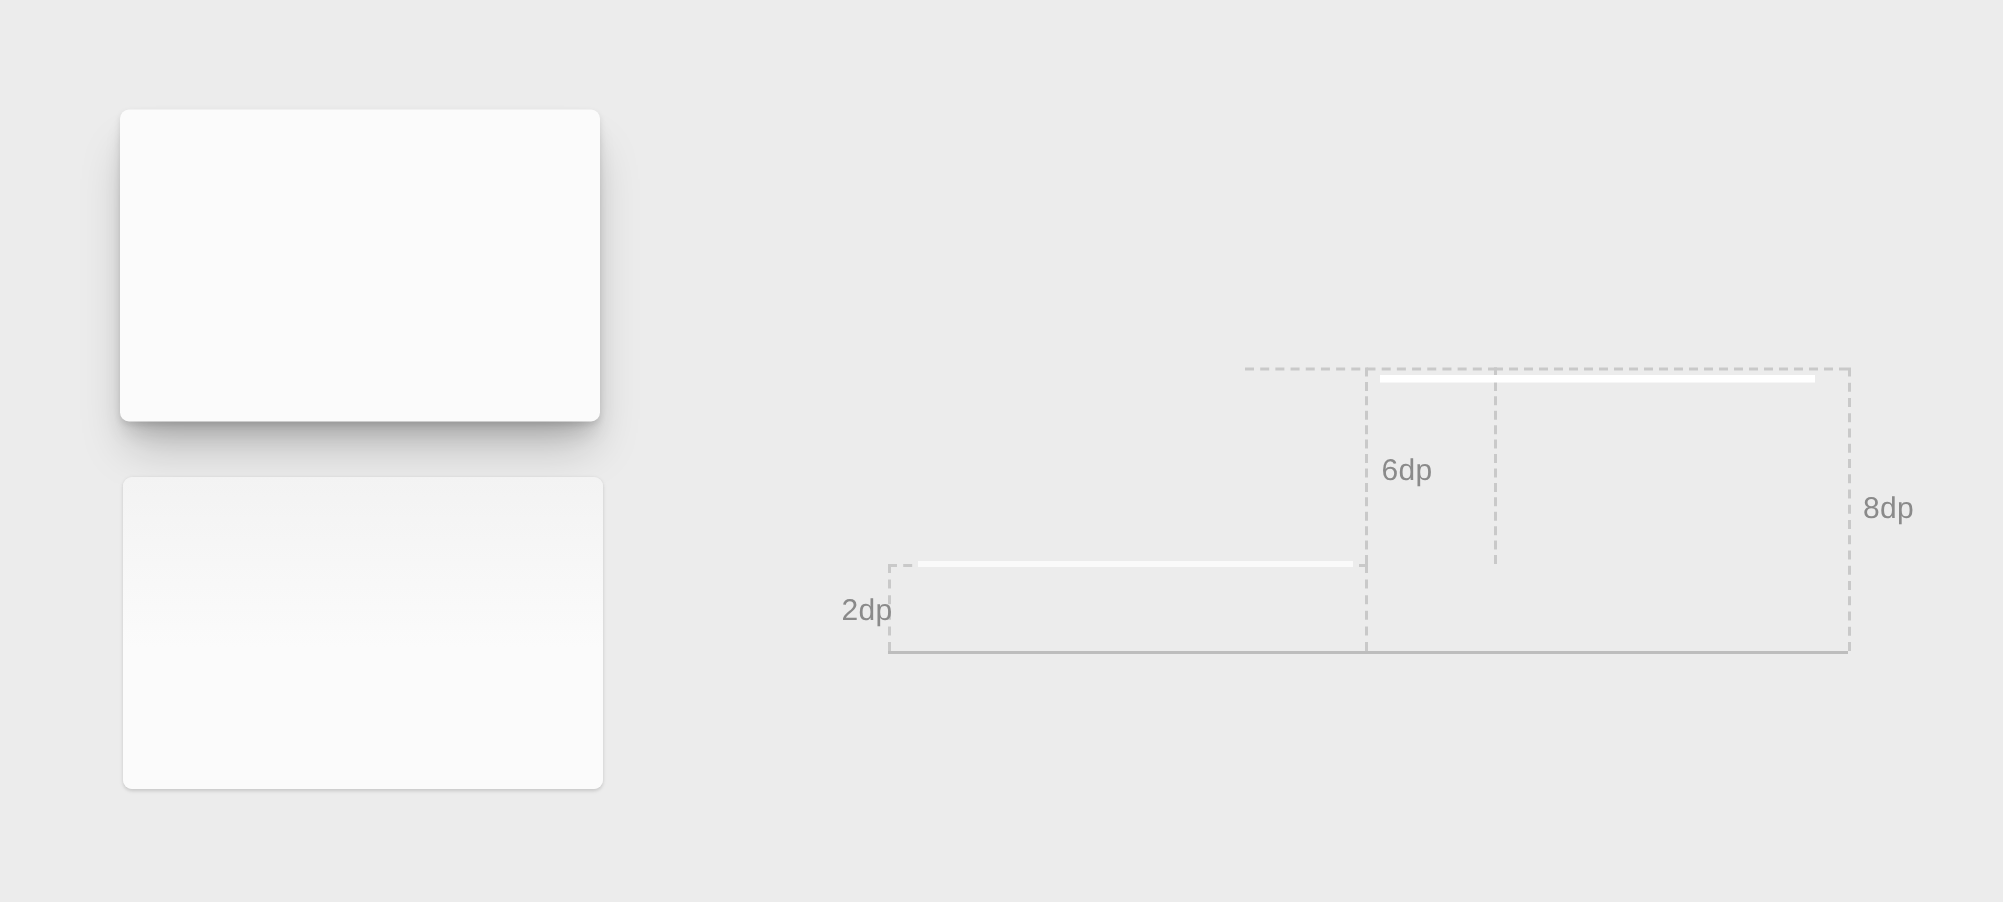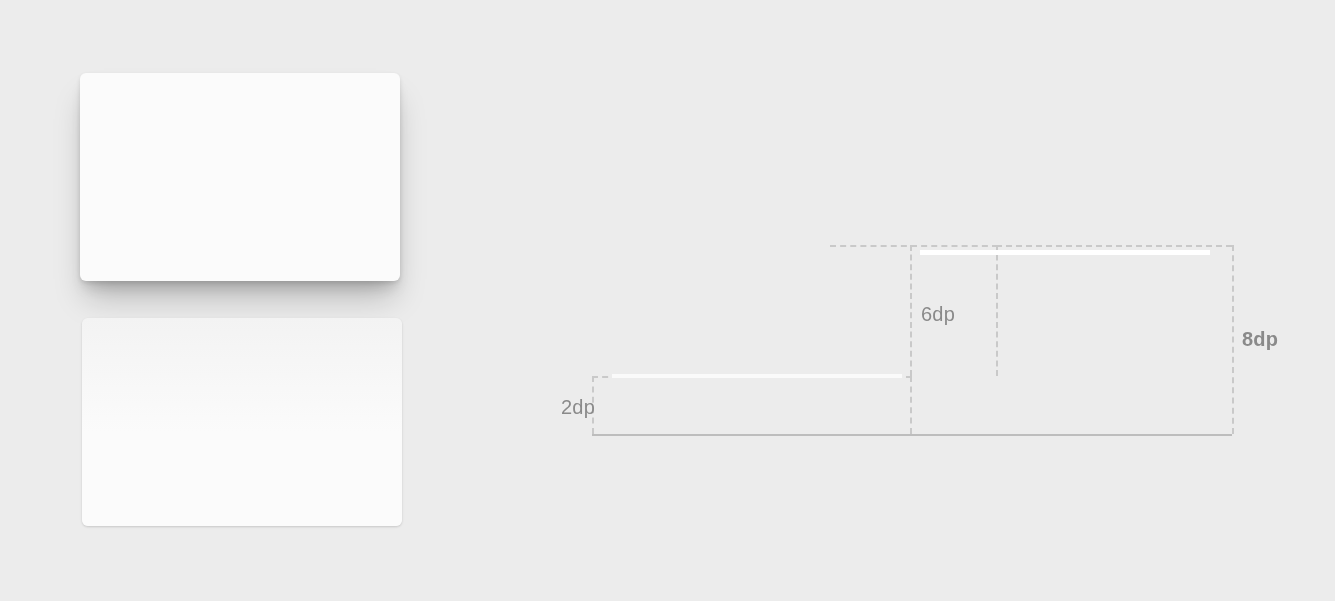--- a/index.html
+++ b/index.html
@@ -79,21 +79,21 @@
 
   .dp-label {
     position: absolute;
     font-size: 20px;
     letter-spacing: .2px;
     color: #8a8a8a;
     white-space: nowrap;
   }
   .lbl-2 { left:16px;    top:151px; }
   .lbl-6 { left:376px; top:58px; }
-  .lbl-8 { left:697px; top:83px;font-weight:bold; }
+  .lbl-8 { left:697px; top:83px; }
 </style>
 </head>
 <body>
 
 <div class="stage">
 
   <div class="card card-high" aria-label="surface with high elevation (large shadow)"></div>
 
   <div class="card card-low" aria-label="surface with low elevation (small shadow)"></div>
 

